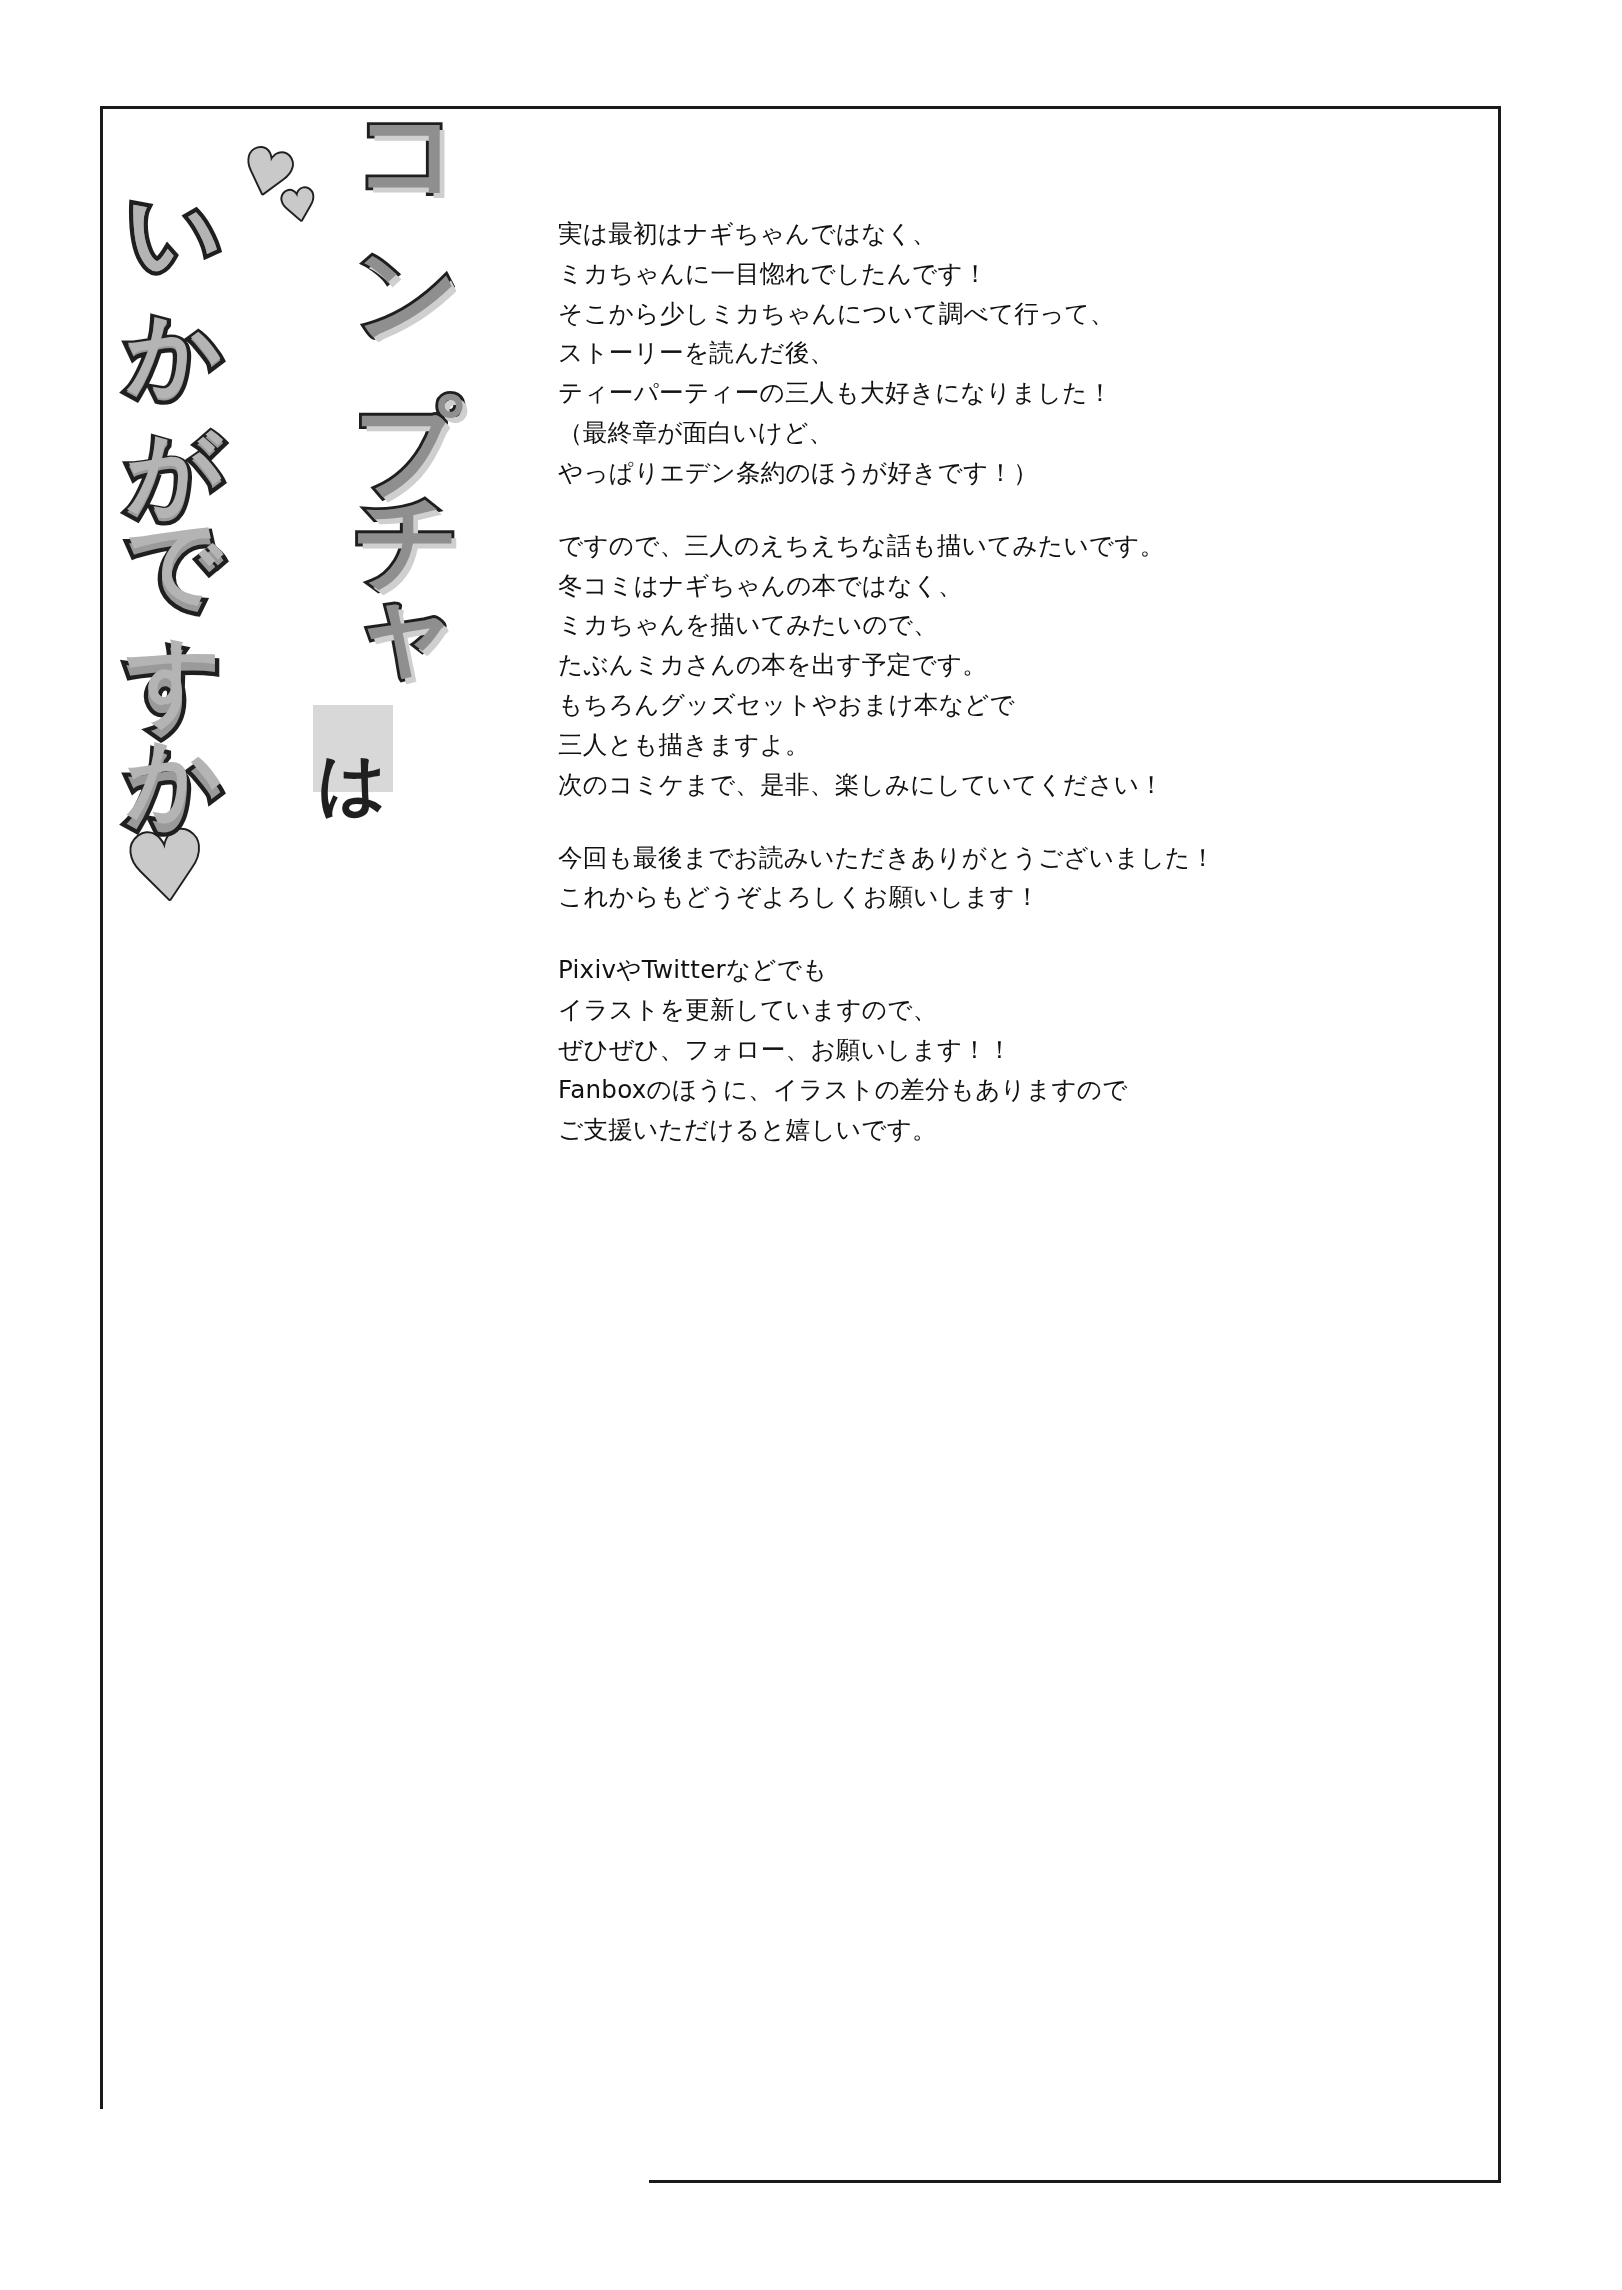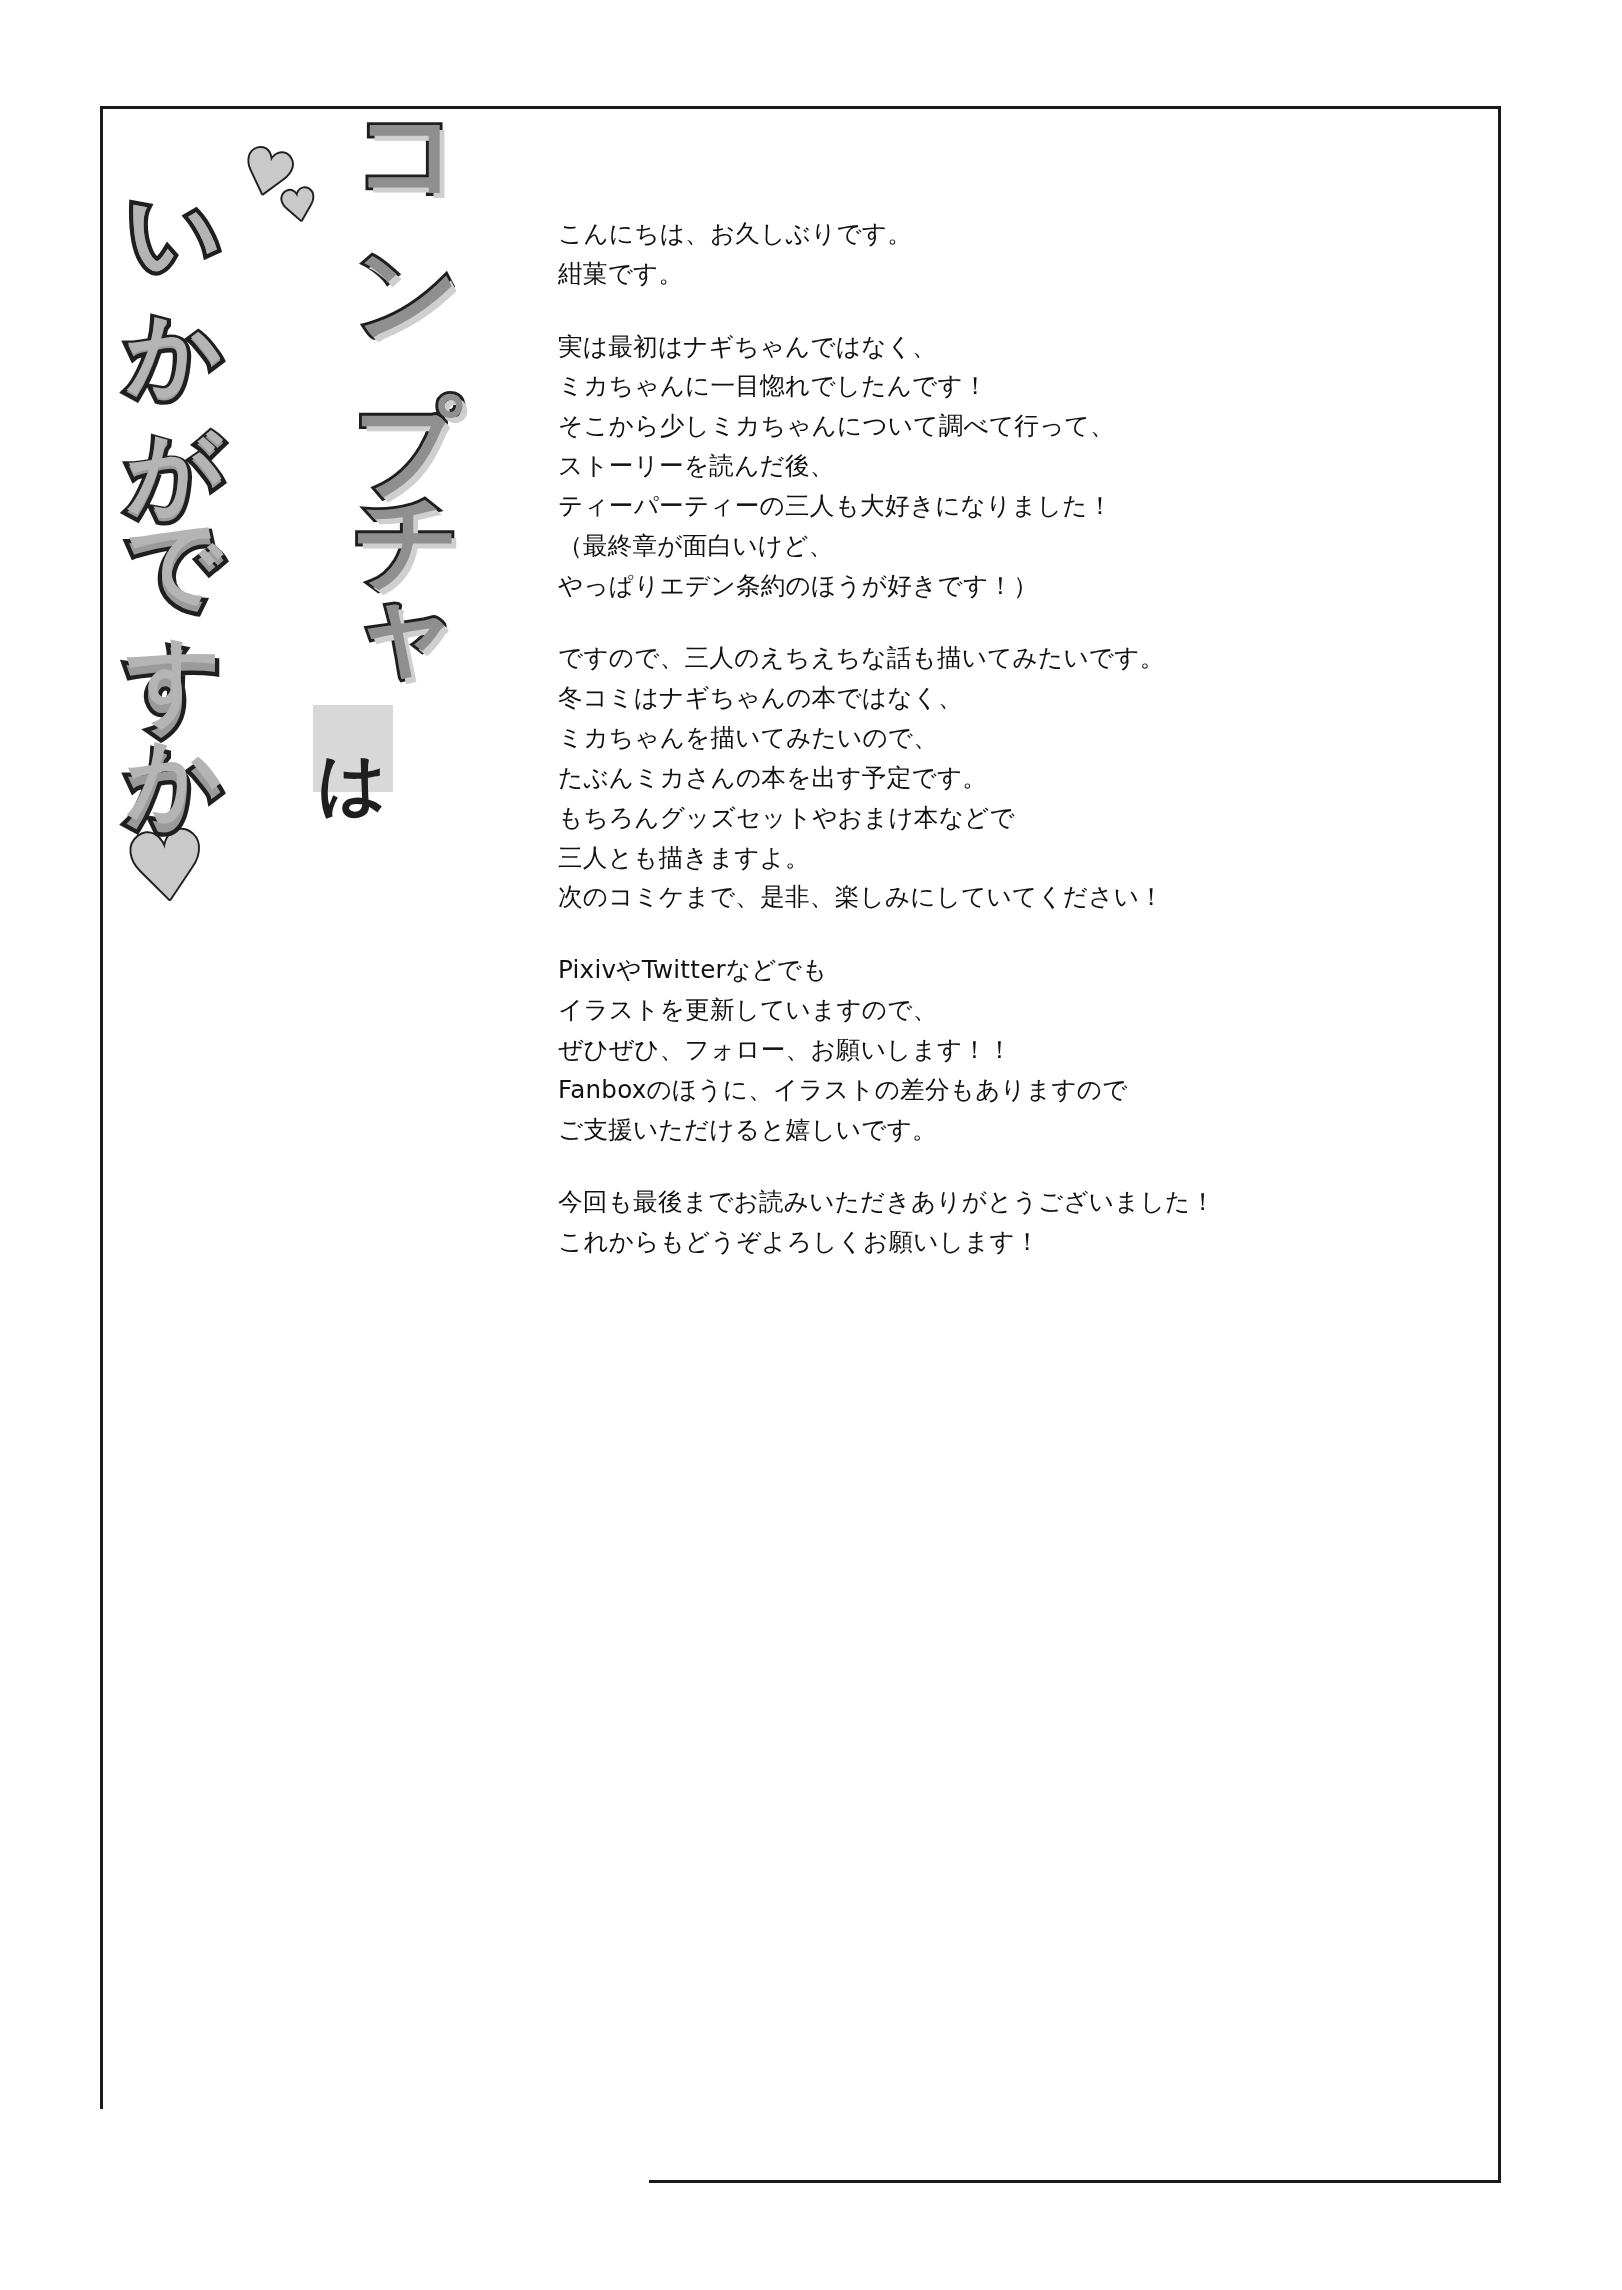--- a/index.html
+++ b/index.html
@@ -166,39 +166,37 @@
     <span class="heart heart-b">♥</span>
     <span class="heart heart-c">♥</span>
 
     <span class="vtitle vtitle-main">コンプチャ</span>
     <span class="vtitle vtitle-sub">いかがですか</span>
     <span class="vtitle-sub-inner">いかがですか</span>
     <span class="vtitle vtitle-wa">は</span>
   </div>
 
   <div class="body-text">
-    <p class="para">こんにちは、お久しぶりです。
-紺菓です。</p>
     <p class="para">実は最初はナギちゃんではなく、
 ミカちゃんに一目惚れでしたんです！
 そこから少しミカちゃんについて調べて行って、
 ストーリーを読んだ後、
 ティーパーティーの三人も大好きになりました！
 （最終章が面白いけど、
 やっぱりエデン条約のほうが好きです！）</p>
     <p class="para">ですので、三人のえちえちな話も描いてみたいです。
 冬コミはナギちゃんの本ではなく、
 ミカちゃんを描いてみたいので、
 たぶんミカさんの本を出す予定です。
 もちろんグッズセットやおまけ本などで
 三人とも描きますよ。
 次のコミケまで、是非、楽しみにしていてください！</p>
+    <p class="para">今回も最後までお読みいただきありがとうございました！
+これからもどうぞよろしくお願いします！</p>
     <p class="para">PixivやTwitterなどでも
 イラストを更新していますので、
 ぜひぜひ、フォロー、お願いします！！
 Fanboxのほうに、イラストの差分もありますので
 ご支援いただけると嬉しいです。</p>
-    <p class="para">今回も最後までお読みいただきありがとうございました！
-これからもどうぞよろしくお願いします！</p>
   </div>
 
 </div>
 
 
 </body></html>

